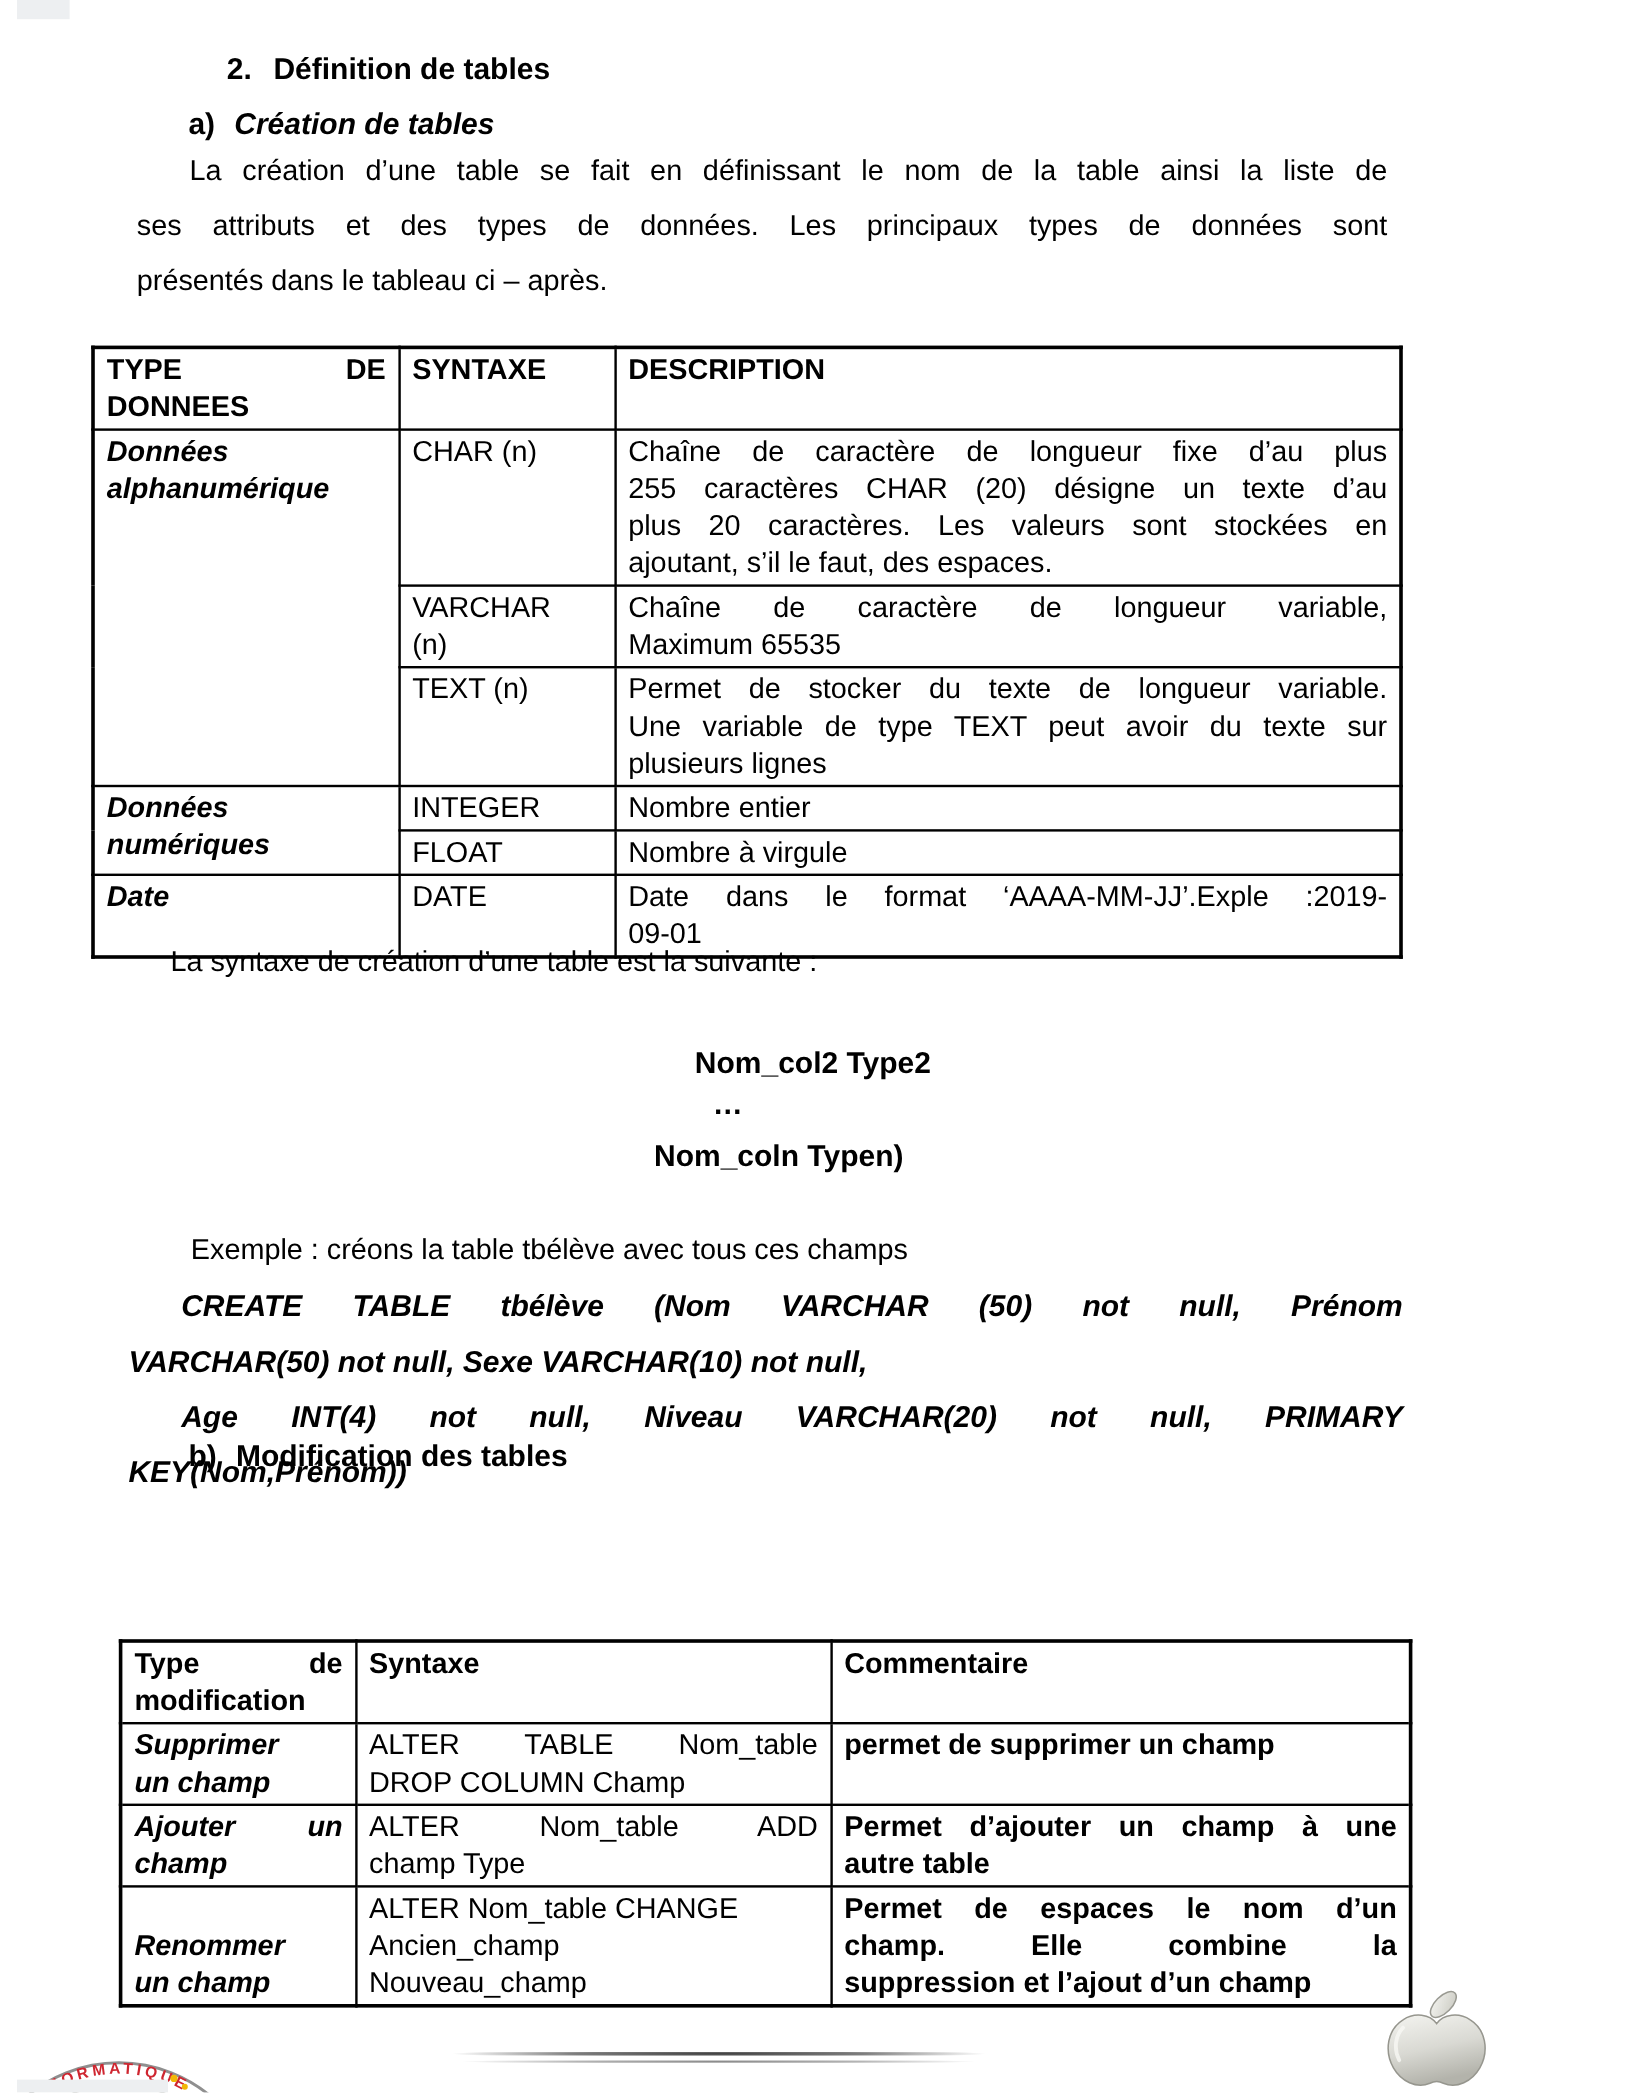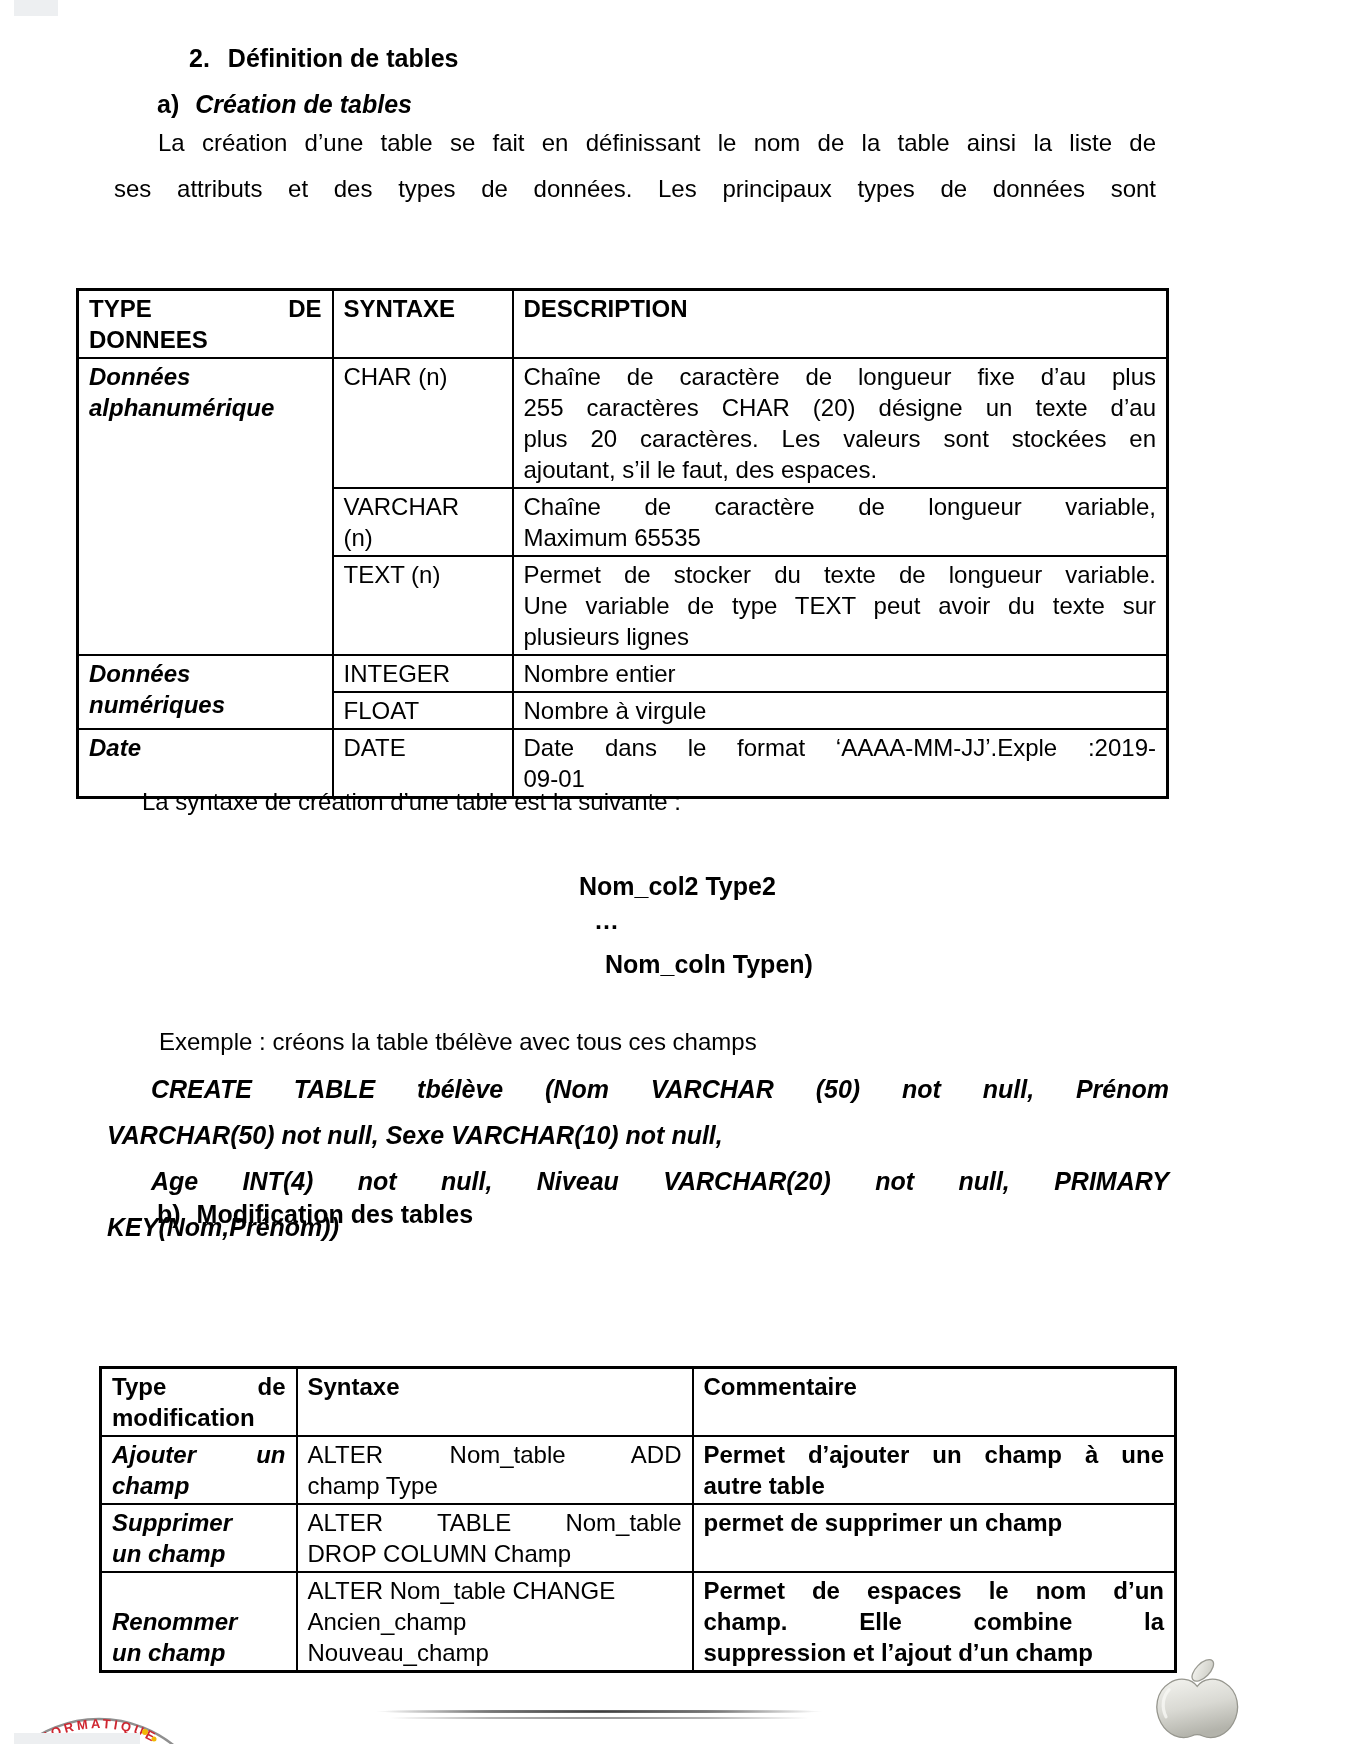--- a/index.html
+++ b/index.html
@@ -30,21 +30,21 @@
   .t2 { left:85px; top:1366px; width:1075px; }
   .cat { font-weight:bold; font-style:italic; }
   .bold { font-weight:bold; }
   .vbottom { vertical-align:bottom; }
 
   .lead-syntax { position:absolute; left:128px; top:788px; font-size:24px; }
   .codeline { position:absolute; font-size:25px; font-weight:bold; white-space:nowrap; }
   .cl0 { left:145px; top:836px; }
   .cl1 { left:565px; top:872px; }
   .cl2 { left:580px; top:906px; }
-  .cl3 { left:591px; top:950px; }
+  .cl3 { left:531px; top:950px; }
 
   .ex-lead { position:absolute; left:145px; top:1028px; font-size:24px; }
   .ex-code { position:absolute; left:93px; width:1062px; font-size:25px; font-weight:bold; font-style:italic; line-height:46px; }
   .exc1 { top:1066px; }
   .exc2 { top:1158px; }
   .ex-code .ind { text-indent:44px; }
 
   .mod-lead { position:absolute; left:100px; top:1326px; font-size:24px; }
 
   .divider { position:absolute; left:360px; top:1710px; width:450px; height:12px; }
@@ -63,20 +63,21 @@
 
   <div class="corner-box"></div>
 
   <div class="h-num2"><span>2.</span><span class="gap"></span><span>Définition de tables</span></div>
 
   <div class="h-a"><span>a)</span><span class="it">Création de tables</span></div>
 
   <div class="intro">
     <div class="ind jl">La création d’une table se fait en définissant le nom de la table ainsi la liste de</div>
     <div class="jl">ses attributs et des types de données. Les principaux types de données sont</div>
+    <div>présentés dans le tableau ci – après.</div>
   </div>
 
   <table class="t1">
     <colgroup>
         <col style="width:255px">
         <col style="width:180px">
         <col style="width:655px">
       </colgroup>
     <tbody>
         <tr>
@@ -193,43 +194,43 @@
       </th>
       <th>
             <div>Syntaxe</div>
           </th>
       <th>
             <div>Commentaire</div>
           </th>
     </tr>
     <tr>
       <td class="cat">
+        <div>Supprimer</div>
+        <div>un champ</div>
+      </td>
+      <td>
+        <div class="jl">ALTER TABLE Nom_table</div>
+        <div>DROP COLUMN Champ</div>
+      </td>
+      <td class="bold">
+        <div>permet de supprimer un champ</div>
+      </td>
+    </tr>
+    <tr>
+      <td class="cat">
         <div class="jl">Ajouter un</div>
         <div>champ</div>
       </td>
       <td>
         <div class="jl">ALTER Nom_table ADD</div>
         <div>champ Type</div>
       </td>
       <td class="bold">
         <div class="jl">Permet d’ajouter un champ à une</div>
         <div>autre table</div>
-      </td>
-    </tr>
-    <tr>
-      <td class="cat">
-        <div>Supprimer</div>
-        <div>un champ</div>
-      </td>
-      <td>
-        <div class="jl">ALTER TABLE Nom_table</div>
-        <div>DROP COLUMN Champ</div>
-      </td>
-      <td class="bold">
-        <div>permet de supprimer un champ</div>
       </td>
     </tr>
     <tr>
       <td class="cat vbottom">
         <div>Renommer</div>
         <div>un champ</div>
       </td>
       <td>
         <div>ALTER Nom_table CHANGE</div>
         <div>Ancien_champ</div>

